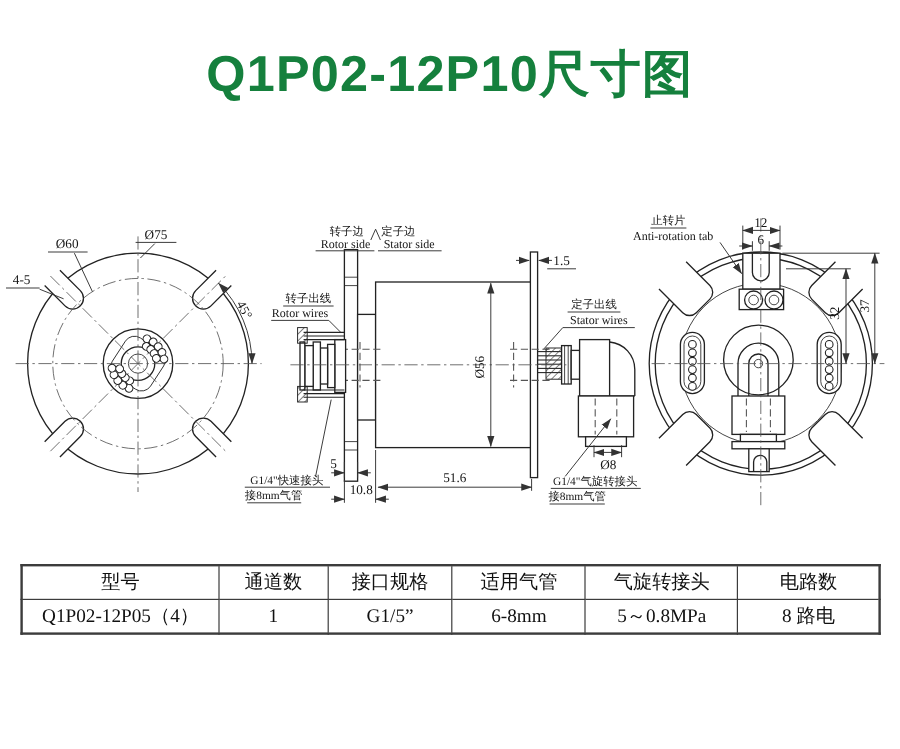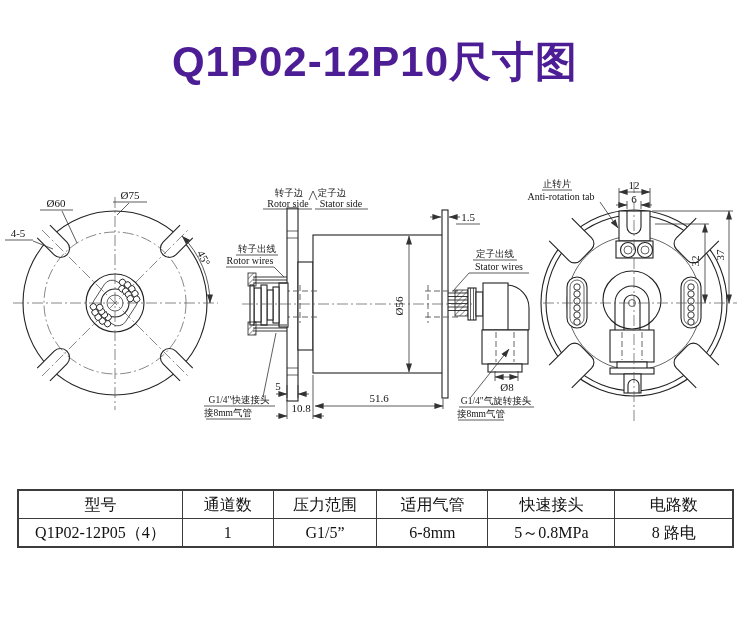--- a/index.html
+++ b/index.html
@@ -1,33 +1,33 @@
 <!DOCTYPE html>
 <html><head>
 <meta charset="utf-8">
 <style>
   html,body{margin:0;padding:0;background:#ffffff;}
   #page{position:relative;width:750px;height:624px;background:#ffffff;overflow:hidden;
         font-family:"Liberation Serif","DejaVu Serif",serif;}
   #title{position:absolute;top:34px;left:0;width:100%;text-align:center;
          font-family:"Liberation Sans","DejaVu Sans",sans-serif;
-         font-weight:bold;font-size:42px;letter-spacing:1px;color:#4c1d95;}
+         font-weight:bold;font-size:42px;letter-spacing:1px;color:#15803d;}
   #drawing{position:absolute;top:0;left:0;}
   svg text{fill:#151515;}
   .tc{font-size:9.5px;}
   .te{font-size:10px;}
   .dm{font-size:11px;}
   .s{fill:none;stroke:#222;stroke-width:1.1px;}
   .sf{fill:#fff;stroke:#222;stroke-width:1.1px;}
   .thin{fill:none;stroke:#222;stroke-width:0.7px;}
   .cl{fill:none;stroke:#555;stroke-width:0.7px;stroke-dasharray:11 3 2 3;}
   .hid{fill:none;stroke:#555;stroke-width:0.9px;stroke-dasharray:6 3;}
   .dim{fill:none;stroke:#333;stroke-width:0.8px;}
   .ldr{fill:none;stroke:#333;stroke-width:0.8px;}
-  #spec-table{position:absolute;top:489px;left:17px;width:717px;border-collapse:collapse;
+  #spec-table{position:absolute;top:470px;left:17px;width:717px;border-collapse:collapse;
         font-size:16px;color:#111;}
   #spec-table th,#spec-table td{border:1px solid #3c3c3c;font-weight:normal;
         text-align:center;padding:0;height:27px;line-height:27px;white-space:nowrap;}
   #spec-table{border:2px solid #3c3c3c;}
 </style>
 </head>
 <body>
 
 <div id="page">
 
@@ -330,23 +330,23 @@
         <col style="width:90px">
         <col style="width:103px">
       <col style="width:110px">
         <col style="width:126px">
         <col style="width:117px">
     </colgroup>
     <thead>
       <tr>
         <th>型号</th>
         <th>通道数</th>
-        <th>压力范围</th>
+        <th>接口规格</th>
         <th>适用气管</th>
-        <th>快速接头</th>
+        <th>气旋转接头</th>
         <th>电路数</th>
       </tr>
     </thead>
     <tbody>
       <tr>
         <td>Q1P02-12P05（4）</td>
         <td>1</td>
         <td>G1/5”</td>
         <td>6-8mm</td>
         <td>5～0.8MPa</td>

